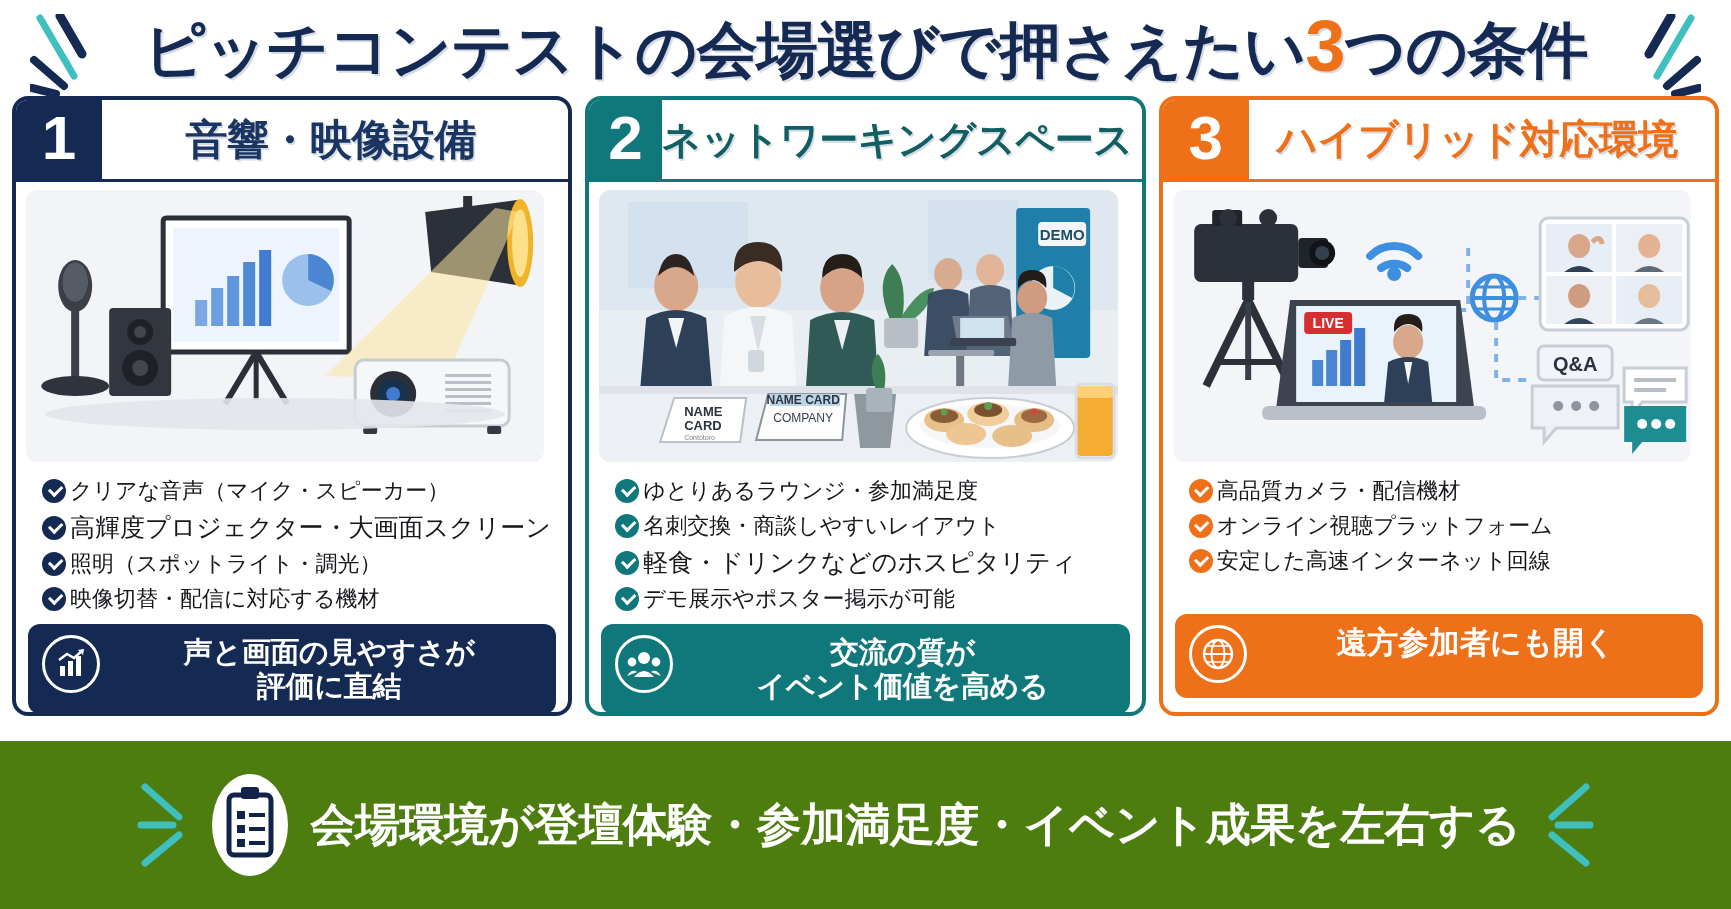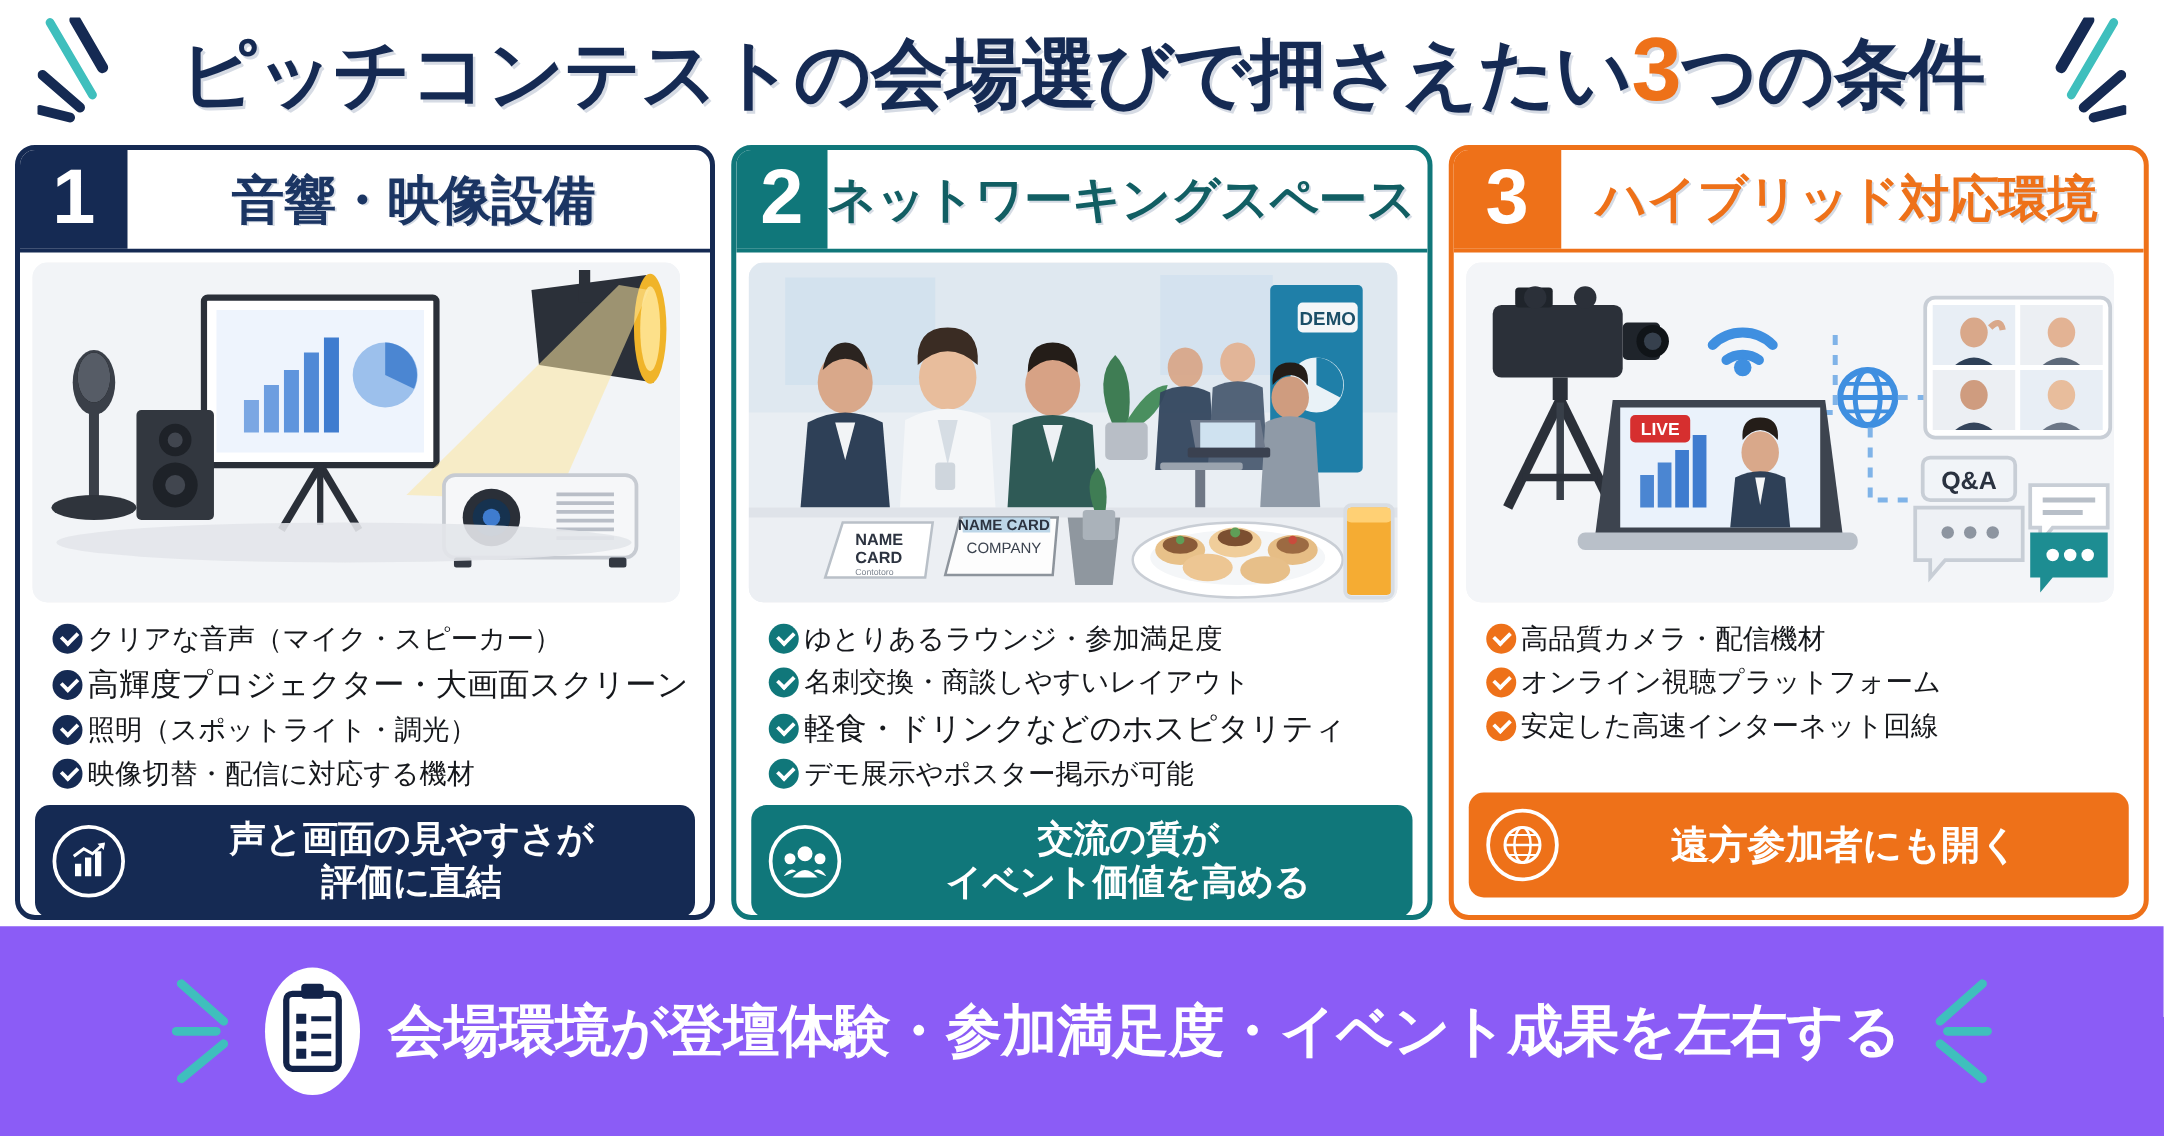--- a/index.html
+++ b/index.html
@@ -6,21 +6,21 @@
   body {
     width: 1731px; height: 909px;
     font-family: "Liberation Sans", "DejaVu Sans", sans-serif;
     background: #ffffff;
     overflow: hidden;
     position: relative;
   }
 
   
   .header {
-    height: 116px;
+    height: 96px;
     display: flex;
     align-items: center;
     justify-content: center;
     position: relative;
     background: #ffffff;
   }
   .header-title {
     font-size: 61px;
     font-weight: 900;
     color: #152a53;
@@ -147,21 +147,21 @@
     transform: rotate(-45deg);
   }
 
   
   .card-banner {
     margin: 6px 12px 14px 12px;
     border-radius: 12px;
     background: #152a53;
     color: #ffffff;
     display: flex;
-    align-items: center;
+    align-items: flex-start;
     gap: 16px;
     padding: 11px 14px;
     flex: 0 0 auto;
     min-height: 84px;
   }
   .card.c2 .card-banner { background: #10777a; }
   .card.c3 .card-banner { background: #ee7119; }
   .banner-icon {
     width: 58px; height: 58px;
     flex: 0 0 auto;
@@ -177,21 +177,21 @@
     line-height: 1.18;
     letter-spacing: -0.3px;
   }
   .banner-text.one-line { font-size: 31px; }
 
   
   .footer {
     position: absolute;
     left: 0; right: 0; bottom: 0;
     height: 168px;
-    background: #8b5cf6;
+    background: #4d7c0f;
     display: flex;
     align-items: center;
     justify-content: center;
     gap: 22px;
   }
   .footer-text {
     font-size: 45px;
     font-weight: 900;
     color: #ffffff;
     letter-spacing: -0.5px;

